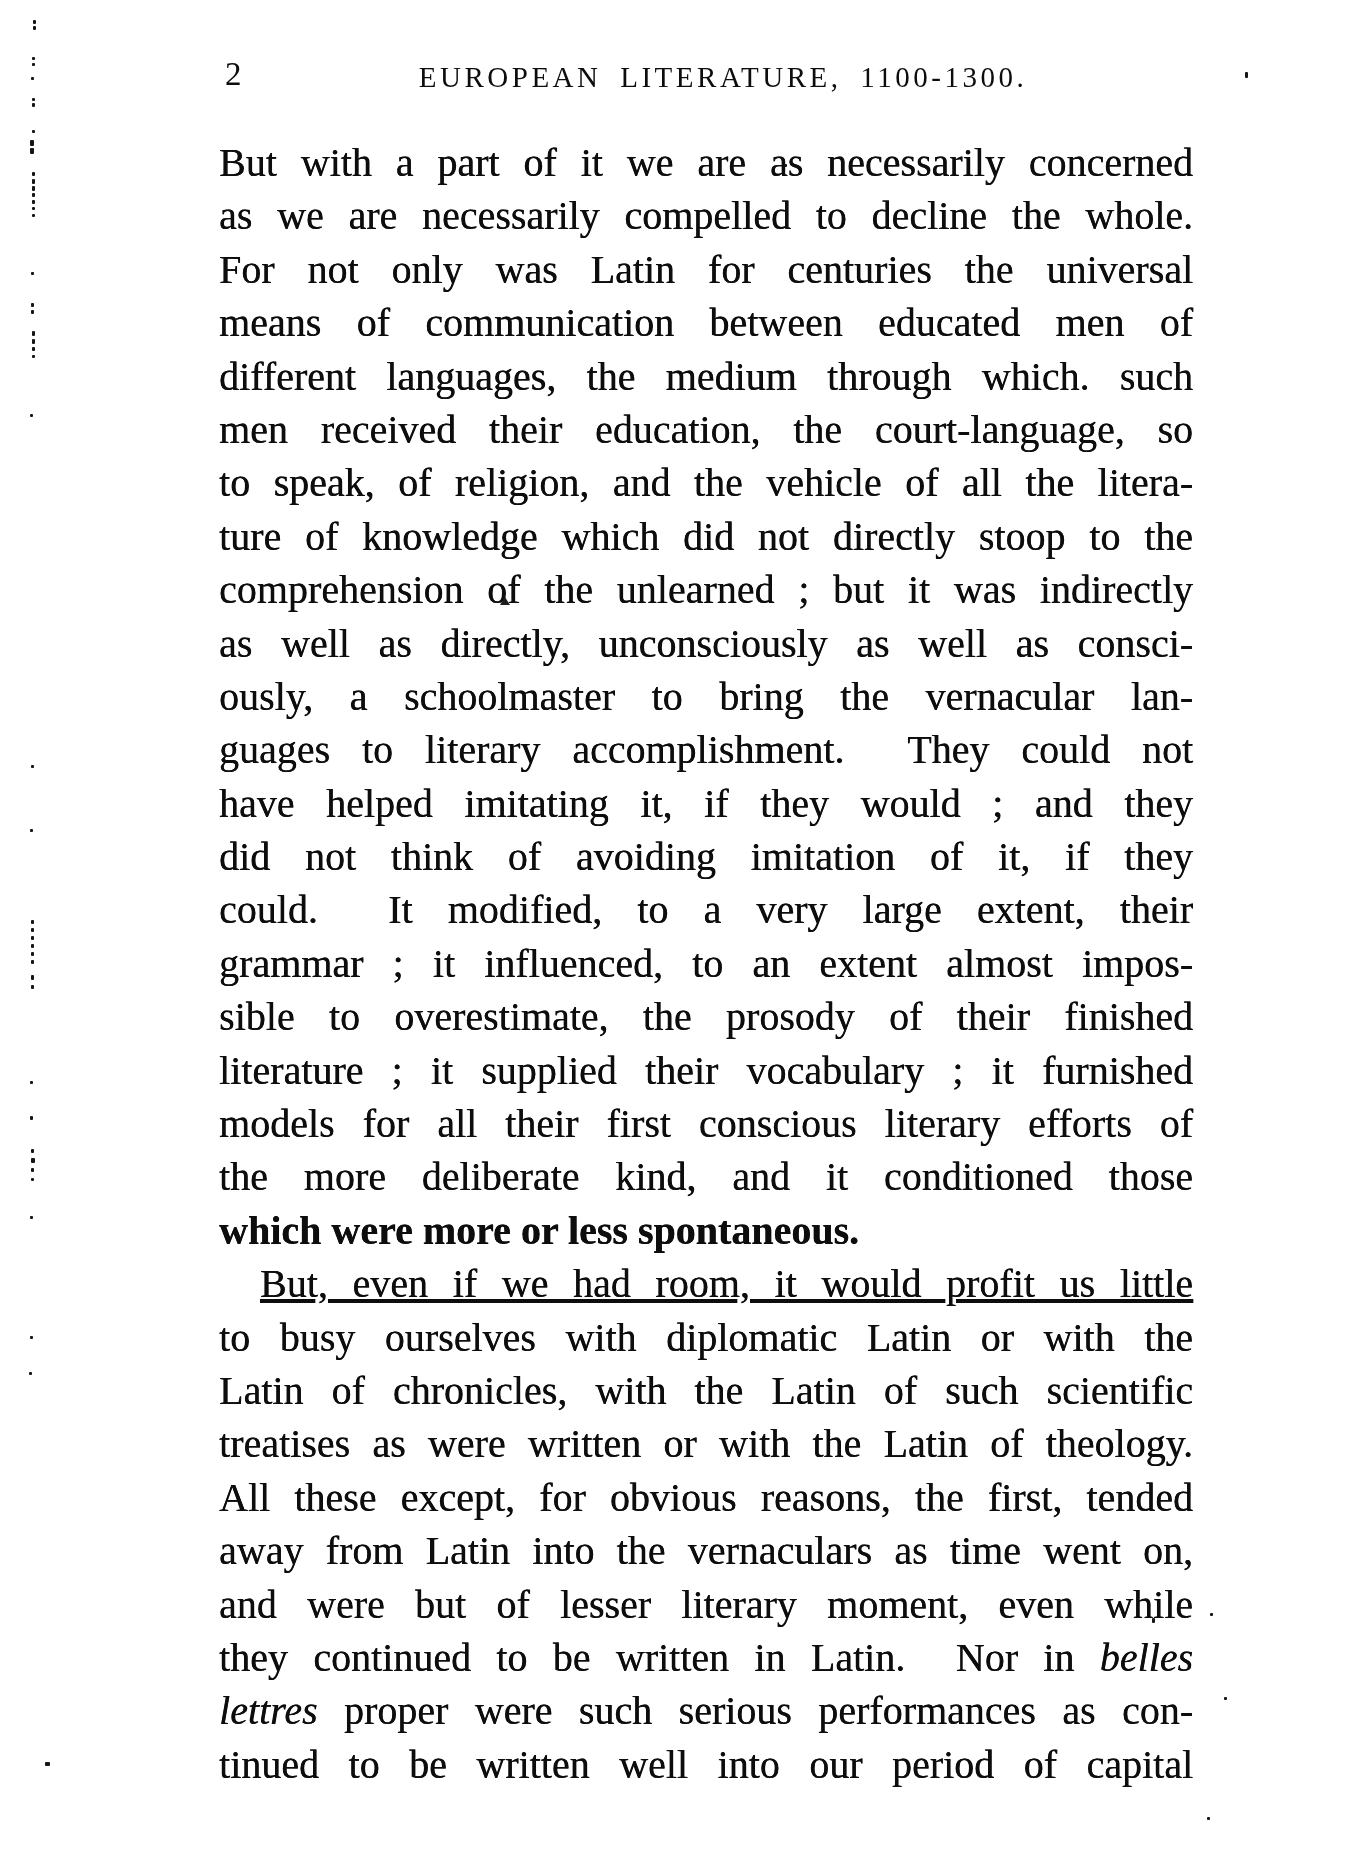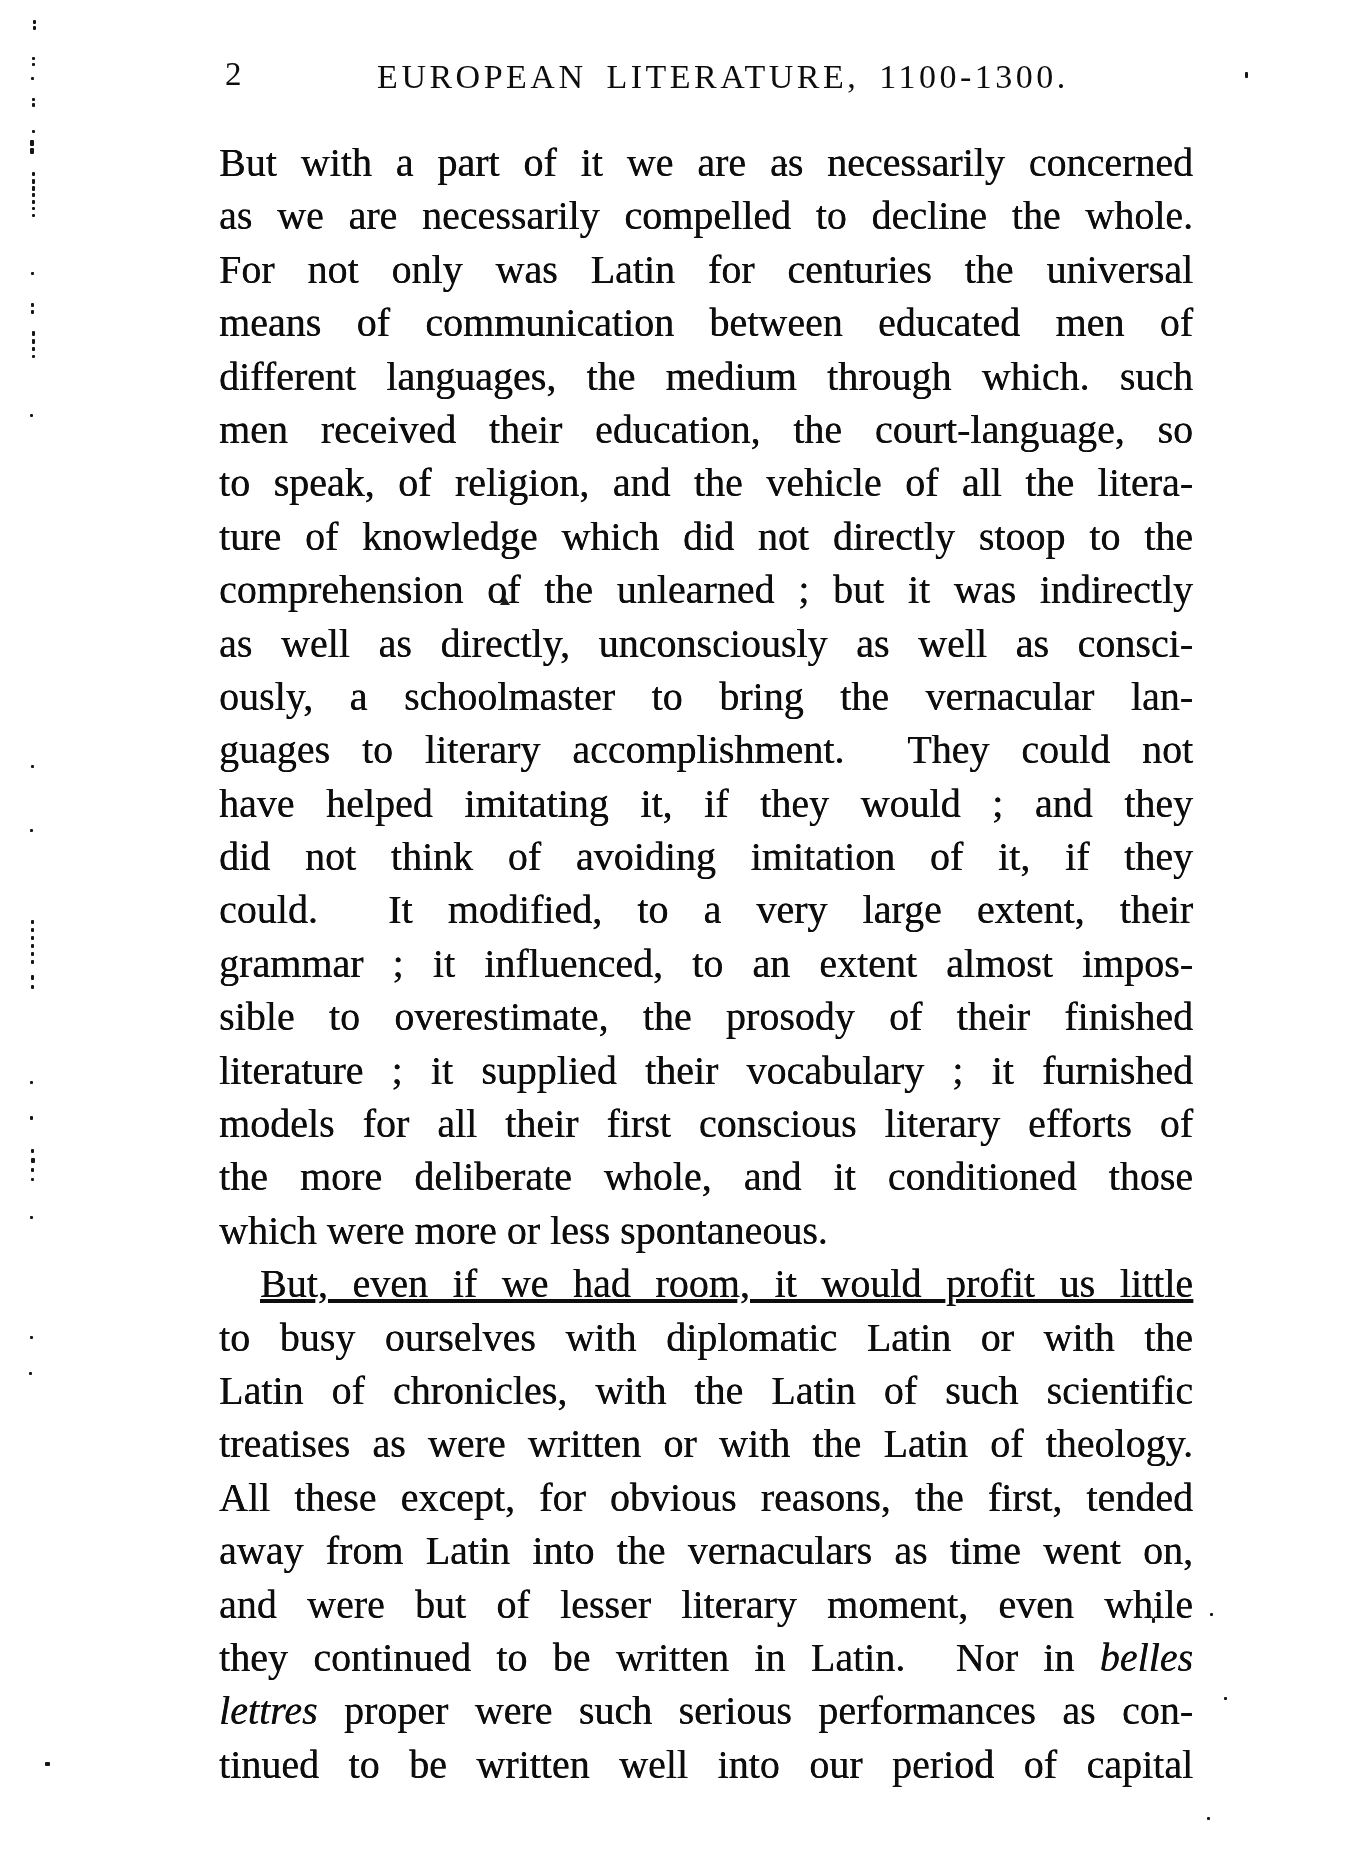--- a/index.html
+++ b/index.html
@@ -18,37 +18,37 @@
   .running-head {
     position: absolute; top: 56px; left: 219px; width: 974px; height: 42px;
   }
   .page-num {
     position: absolute; left: 6px; top: 0;
     font-size: 33px; line-height: 36px;
   }
   .head-title {
     position: absolute; left: 0; right: 0; top: 5px;
     text-align: center;
-    font-size: 34px; line-height: 32px;
+    font-size: 29px; line-height: 32px;
     letter-spacing: 3.5px;
     word-spacing: 8px;
     transform: translateX(17px);
     white-space: nowrap;
   }
   .text-block {
     position: absolute; left: 219px; top: 136px; width: 974px;
     font-size: 40px; line-height: 53.4px;
     text-shadow: 0.35px 0 0 currentColor;
   }
   .line {
     height: 53.4px;
     text-align: justify;
     text-align-last: justify;
   }
-  .line.no-just { text-align: left; text-align-last: left; }
+  .line.no-just { text-align: left; text-align-last: left; font-weight: bold; }
   .line.indent { text-indent: 41px; text-decoration: underline; }
   .line i { }
   .speck {
     position: absolute;
     background: #161616;
     border-radius: 1px;
   }
   .smudge {
     position: absolute;
     background: #1d1d1d;
@@ -78,21 +78,21 @@
       <div class="line"><span>as well as directly, unconsciously as well as consci-</span></div>
       <div class="line"><span>ously, a schoolmaster to bring the vernacular lan-</span></div>
       <div class="line"><span>guages to literary accomplishment.&nbsp; They could not</span></div>
       <div class="line"><span>have helped imitating it, if they would ; and they</span></div>
       <div class="line"><span>did not think of avoiding imitation of it, if they</span></div>
       <div class="line"><span>could.&nbsp; It modified, to a very large extent, their</span></div>
       <div class="line"><span>grammar ; it influenced, to an extent almost impos-</span></div>
       <div class="line"><span>sible to overestimate, the prosody of their finished</span></div>
       <div class="line"><span>literature ; it supplied their vocabulary ; it furnished</span></div>
       <div class="line"><span>models for all their first conscious literary efforts of</span></div>
-      <div class="line"><span>the more deliberate whole, and it conditioned those</span></div>
+      <div class="line"><span>the more deliberate kind, and it conditioned those</span></div>
       <div class="line no-just"><span>which were more or less spontaneous.</span></div>
       <div class="line indent"><span>But, even if we had room, it would profit us little</span></div>
       <div class="line"><span>to busy ourselves with diplomatic Latin or with the</span></div>
       <div class="line"><span>Latin of chronicles, with the Latin of such scientific</span></div>
       <div class="line"><span>treatises as were written or with the Latin of theology.</span></div>
       <div class="line"><span>All these except, for obvious reasons, the first, tended</span></div>
       <div class="line"><span>away from Latin into the vernaculars as time went on,</span></div>
       <div class="line"><span>and were but of lesser literary moment, even while</span></div>
       <div class="line"><span>they continued to be written in Latin.&nbsp; Nor in </span><i>belles</i></div>
       <div class="line"><i>lettres</i><span> proper were such serious performances as con-</span></div>

